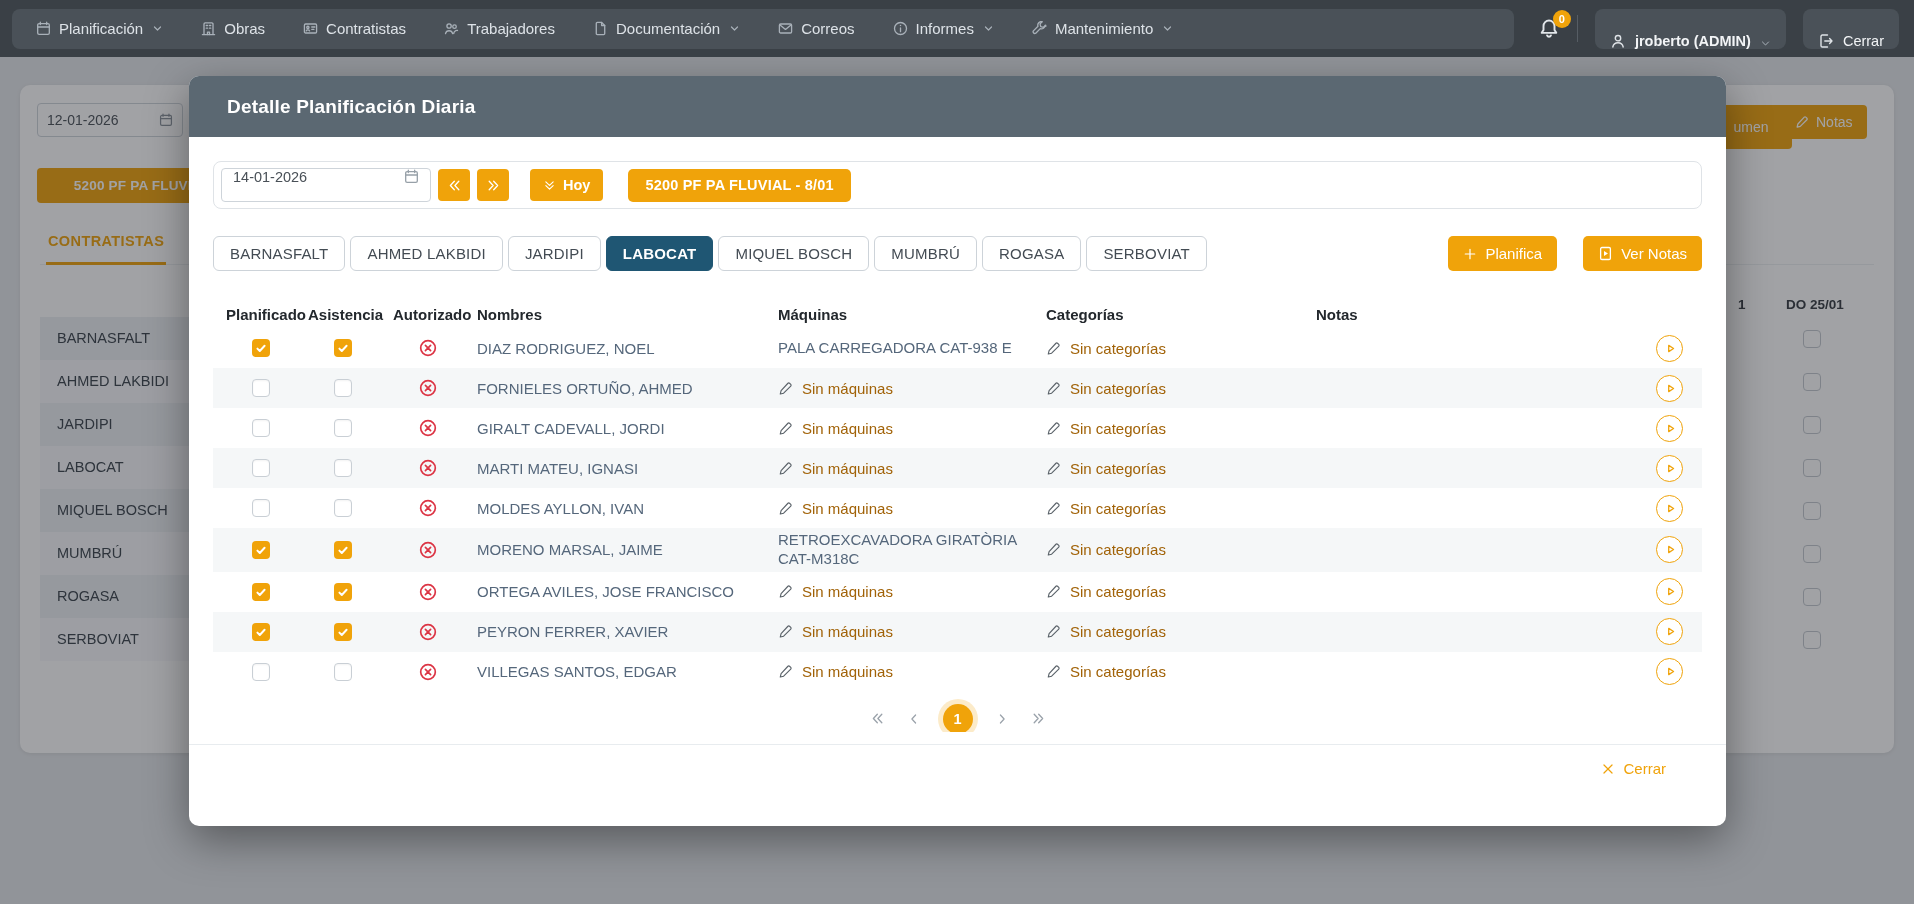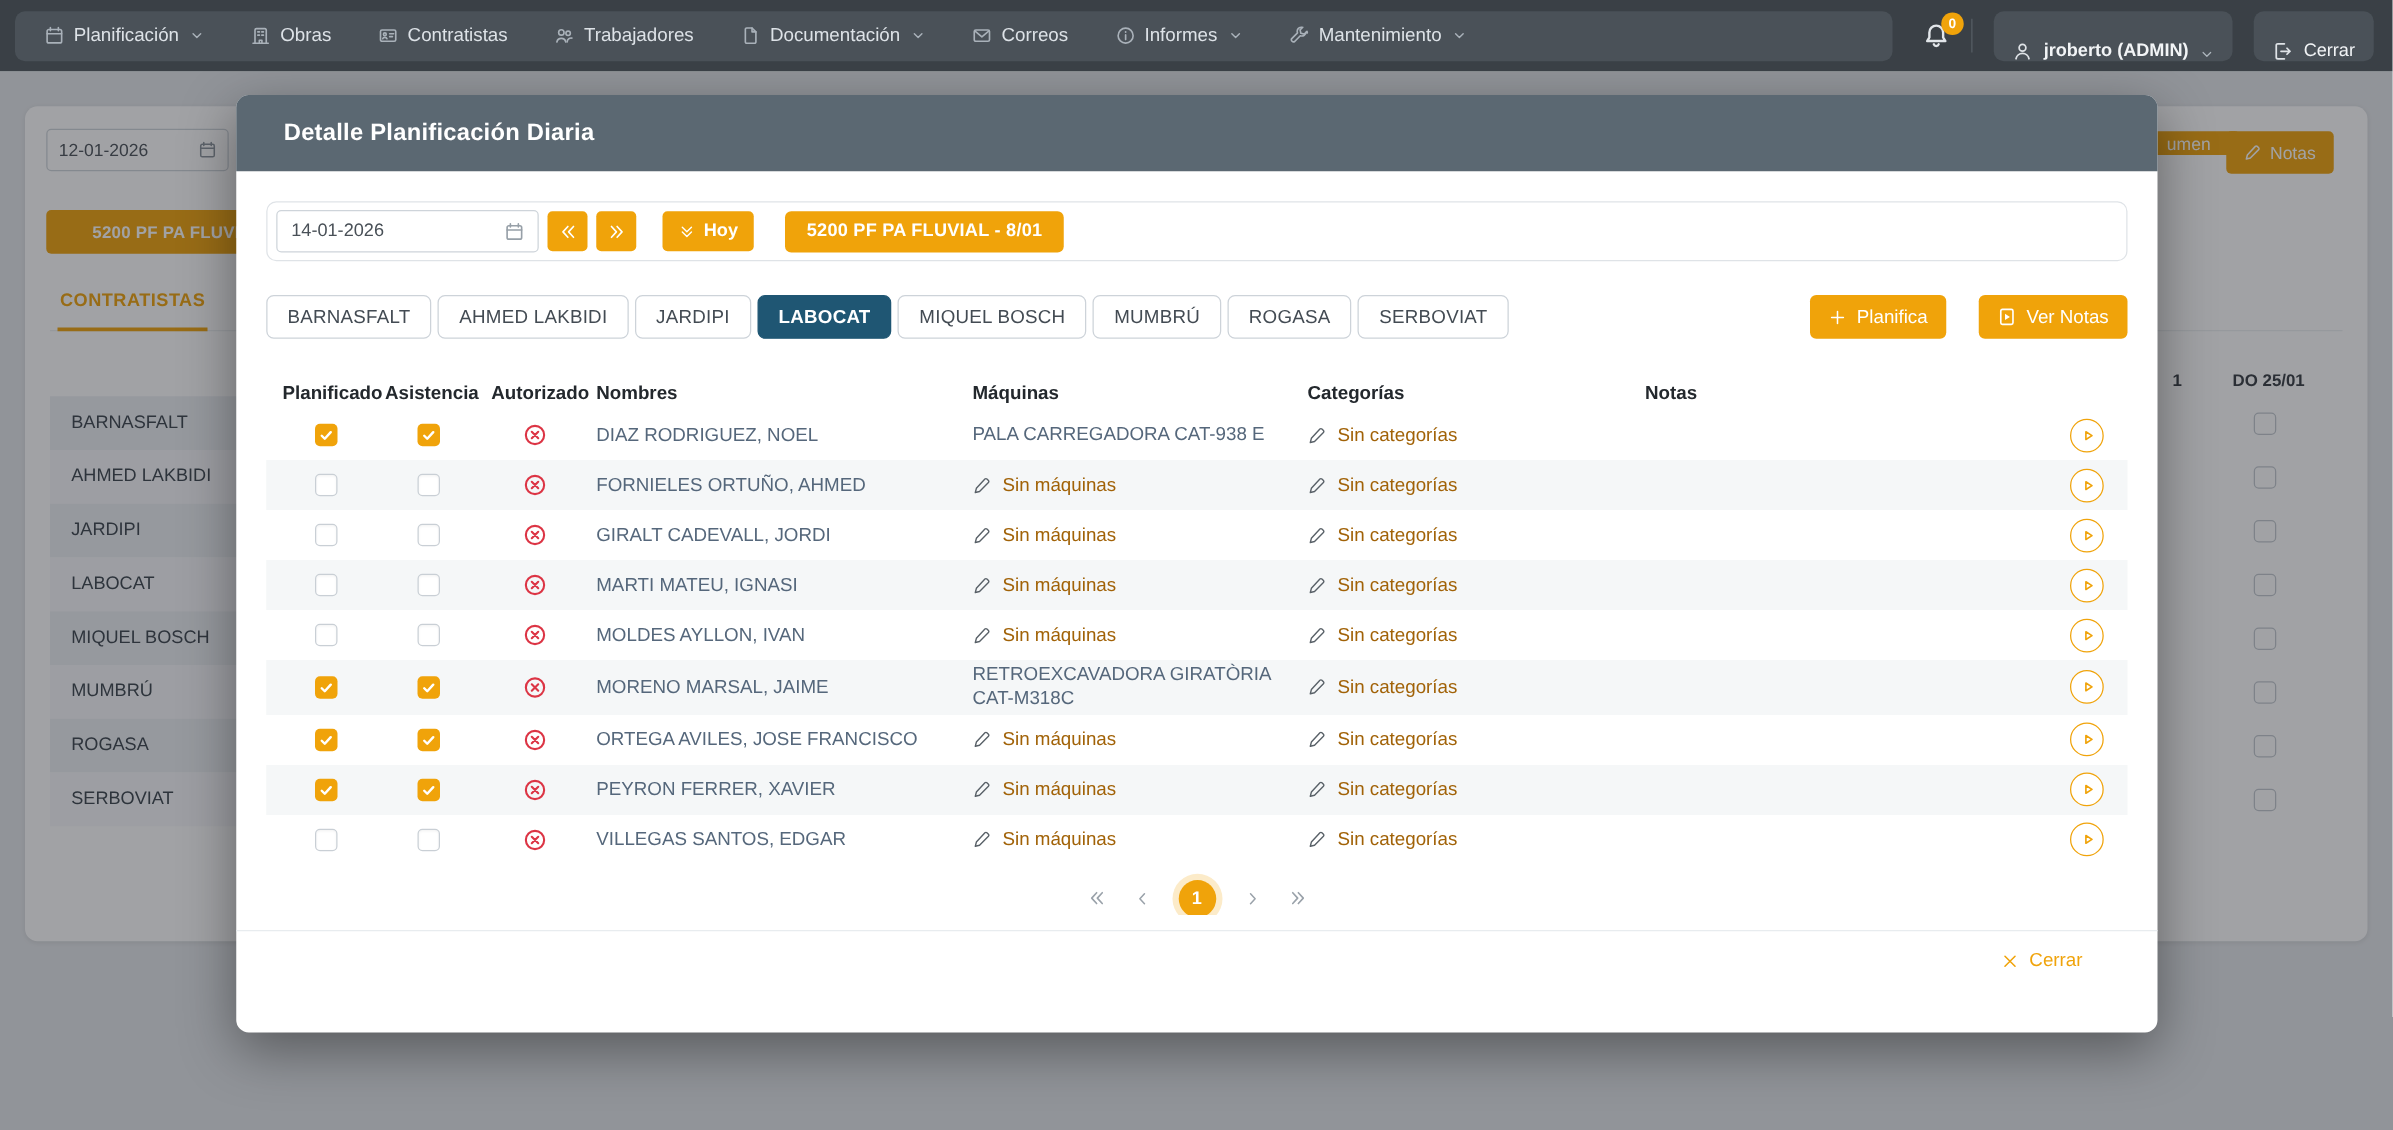--- a/index.html
+++ b/index.html
@@ -92,21 +92,21 @@
   }
   .bg-tab { color: #68717a; font-weight: bold; font-size: 14.5px; padding: 6px 2px 13px; }
   .bg-list { position: absolute; left: 20px; top: 232px; width: 640px; }
   .bg-row {
     height: 43px; line-height: 43px; padding-left: 17px;
     font-size: 14.5px; color: #39424b;
   }
   .bg-row:nth-child(odd) { background: #edf0f3; }
   .bg-row:nth-child(even) { background: #f8f9fb; }
   .bg-btn-partial {
-    position: absolute; left: 1690px; top: 20px; width: 82px; height: 19px;
+    position: absolute; left: 1690px; top: 20px; width: 82px; height: 44px;
     background: var(--accent); border: none; border-radius: 4px;
     color: #fff; font-size: 14px; font-family: inherit;
   }
   .bg-btn-notas {
     position: absolute; left: 1761px; top: 20px; height: 34px; padding: 0 14px;
     background: var(--accent); border: none; border-radius: 4px;
     color: #fff; font-size: 14px; font-family: inherit;
     display: flex; align-items: center; gap: 7px;
   }
   .bg-colhead { position: absolute; top: 212px; font-size: 13.5px; font-weight: bold; color: #343a40; }
@@ -133,21 +133,21 @@
   }
   .modal-title { color: #fff; font-size: 19px; font-weight: bold; letter-spacing: .2px; }
   .modal-body { flex: 1; padding: 24px 24px 0; overflow: hidden; }
 
   .toolbar {
     height: 48px; border: 1px solid #dfe3e7; border-radius: 8px;
     display: flex; align-items: center; gap: 7px; padding: 0 7px;
   }
   .date-input {
     width: 210px; height: 34px; border: 1px solid #ced4da; border-radius: 4px;
-    display: flex; align-items: center; justify-content: space-between; padding: 0 11px;
+    display: flex; align-items: flex-start; justify-content: space-between; padding: 0 11px;
     font-size: 14.5px; color: #495057;
   }
   .date-input .cal { color: #97a0a8; display: flex; }
   .sq-btn {
     width: 32px; height: 32px; background: var(--accent); border: none; border-radius: 4px;
     color: #fff; display: flex; align-items: center; justify-content: center;
   }
   .hoy-btn {
     height: 32px; margin-left: 14px; padding: 0 13px;
     background: var(--accent); border: none; border-radius: 4px;

